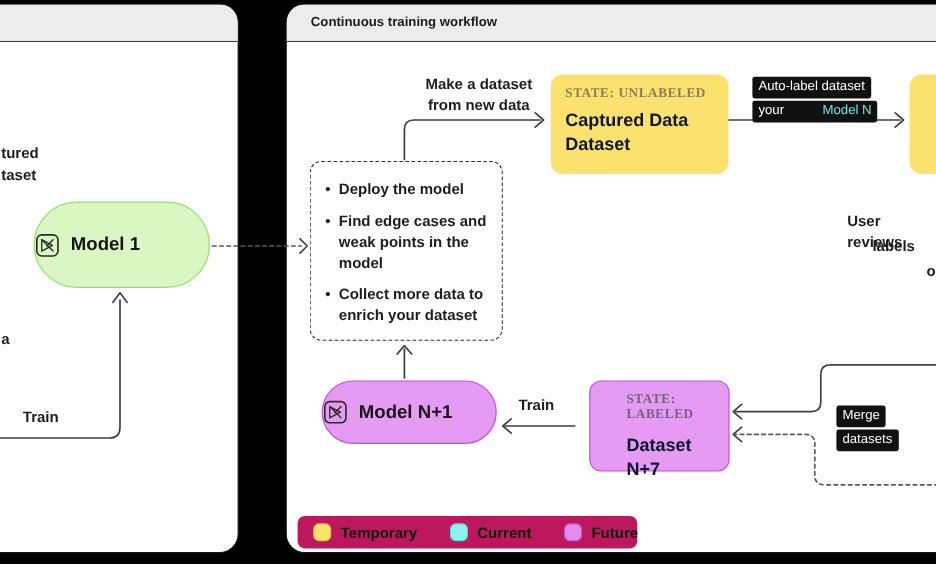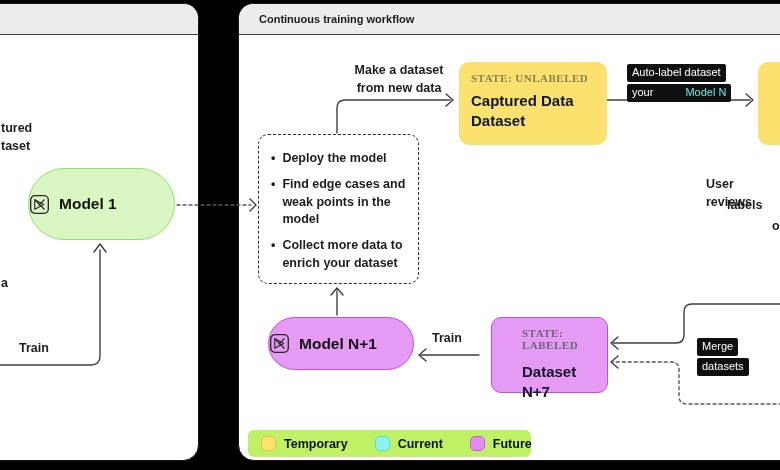--- a/index.html
+++ b/index.html
@@ -34,21 +34,21 @@
               box-sizing:border-box;padding:15px 8px 0 12px;}
   .bullet{display:flex;gap:7px;margin-bottom:8px;font-size:12.5px;font-weight:600;line-height:1.42;}
   .bullet .dot{flex:0 0 auto;}
   
   .chip-group{position:absolute;z-index:3;}
   .chip{display:inline-block;background:#101010;color:#fff;font-size:11px;font-weight:400;
         line-height:1.35;padding:1px 5px 2px;border-radius:2px;}
   .chip .hl{color:#66E5E3;padding-left:28px;}
   .chip .pre{margin-right:4px;}
   
-  .legend{position:absolute;z-index:3;left:248px;top:430px;width:283px;height:27px;background:#bef264;
+  .legend{position:absolute;z-index:3;left:248px;top:430px;width:283px;height:27px;background:#be185d;
           border-radius:6px;display:flex;align-items:center;padding:0 13px;box-sizing:border-box;gap:27px;}
   .legend-item{display:flex;align-items:center;gap:8px;font-size:12.5px;font-weight:700;color:#111;}
   .sw{width:15px;height:15px;border-radius:5px;box-sizing:border-box;}
   .sw-temporary{background:#FBE36E;border:1.5px solid #E2C64B;}
   .sw-current{background:#8FF2EF;border:1.5px solid #54DCD9;}
   .sw-future{background:#E38BF2;border:1.5px solid #C45FDB;}
   
   .wires{position:absolute;left:0;top:0;z-index:2;pointer-events:none;}
   .wires path,.wires polyline{fill:none;stroke:#3f3f3f;stroke-width:1.4;stroke-linecap:round;stroke-linejoin:round;}
   .wires .dash{stroke-dasharray:3 3;stroke:#5a5a5a;}

